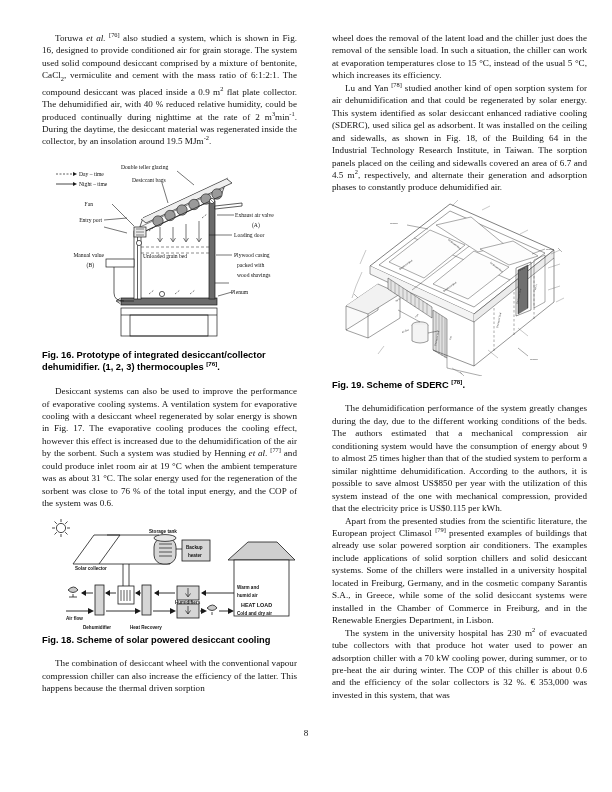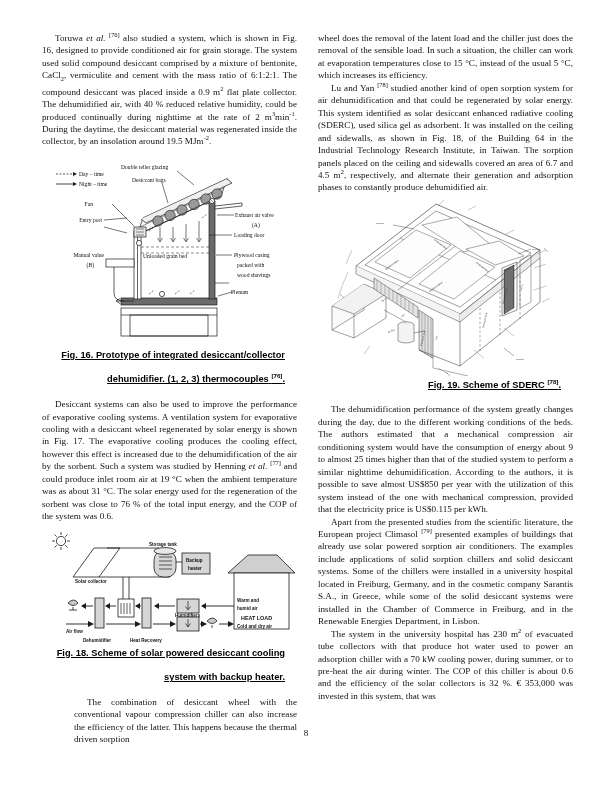--- a/index.html
+++ b/index.html
@@ -15,21 +15,21 @@
     overflow: hidden;
     font-family: "Liberation Serif", serif;
     color: #111111;
   }
   .col {
     position: absolute;
     top: 32px;
     width: 255px;
   }
   .col-left  { left: 42px; }
-  .col-right { left: 318px; }
+  .col-right { left: 332px; }
 
   p.body {
     margin: 0 0 0 0;
     font-size: 9.1px;
     line-height: 12.45px;
     text-align: justify;
     text-indent: 13px;
     font-family: "Liberation Serif", serif;
     letter-spacing: 0.02px;
   }
@@ -39,24 +39,23 @@
     vertical-align: super;
     line-height: 0;
   }
   .it { font-style: italic; font-family: Liberation Serif, serif; }
 
   .caption {
     font-family: "Liberation Sans", sans-serif;
     font-weight: bold;
     font-size: 9.3px;
     line-height: 12.6px;
-    text-align: right;
-    margin: 12px;
+    text-align: left;
+    margin: 0;
     color: #000;
-    text-decoration: underline;
   }
   .caption sup { font-size: 6.2px; }
 
   .figure-wrap { position: relative; width: 255px; }
 
   
   svg { display: block; }
   .fg-label {
     font-family: "Liberation Serif", serif;
     font-size: 5.6px;
@@ -322,24 +321,23 @@
         <text class="fg-label-b" x="41" y="113">Dehumidifier</text>
         <text class="fg-label-b" x="88" y="113">Heat Recovery</text>
         <text class="fg-label-b" x="133" y="88">Humidifiers</text>
         <text class="fg-label-b" x="195" y="73">Warm and</text>
         <text class="fg-label-b" x="195" y="81">humid air</text>
         <text class="fg-label-b" x="199" y="91" style="font-size:5.4px">HEAT LOAD</text>
         <text class="fg-label-b" x="195" y="99">Cold and dry air</text>
       </svg>
 
       <p class="caption" style="margin-top:0px;">Fig. 18. Scheme of solar powered desiccant cooling</p>
-      <p class="caption">system with backup heater.</p>
     </div>
 
-    <p class="body" style="margin-top:11px;margin-left:32px;">The combination of desiccant wheel with the conventional vapour compression chiller can also increase the efficiency of the latter. This happens because the thermal driven sorption</p>
+    <p class="body" style="margin-top:11px;">The combination of desiccant wheel with the conventional vapour compression chiller can also increase the efficiency of the latter. This happens because the thermal driven sorption</p>
   </div>
 
   <div class="col col-right">
 
     <p class="body noindent">wheel does the removal of the latent load and the chiller just does the removal of the sensible load. In such a situation, the chiller can work at evaporation temperatures close to 15 °C, instead of the usual 5 °C, which increases its efficiency.</p>
 
     <p class="body"><span>Lu and Yan </span><sup>[78]</sup><span> studied another kind of open sorption system for air dehumidification and that could be regenerated by solar energy. This system identified as solar desiccant enhanced radiative cooling (SDERC), used silica gel as adsorbent. It was installed on the ceiling and sidewalls, as shown in Fig. 18, of the Building 64 in the Industrial Technology Research Institute, in Taiwan. The sorption panels placed on the ceiling and sidewalls covered an area of 6.7 and 4.5 m</span><sup>2</sup><span>, respectively, and alternate their generation and adsorption phases to constantly produce dehumidified air.</span></p>
 
     <div class="figure-wrap" style="margin-top:4px;">
       <svg width="255" height="178" viewBox="0 0 255 178">

